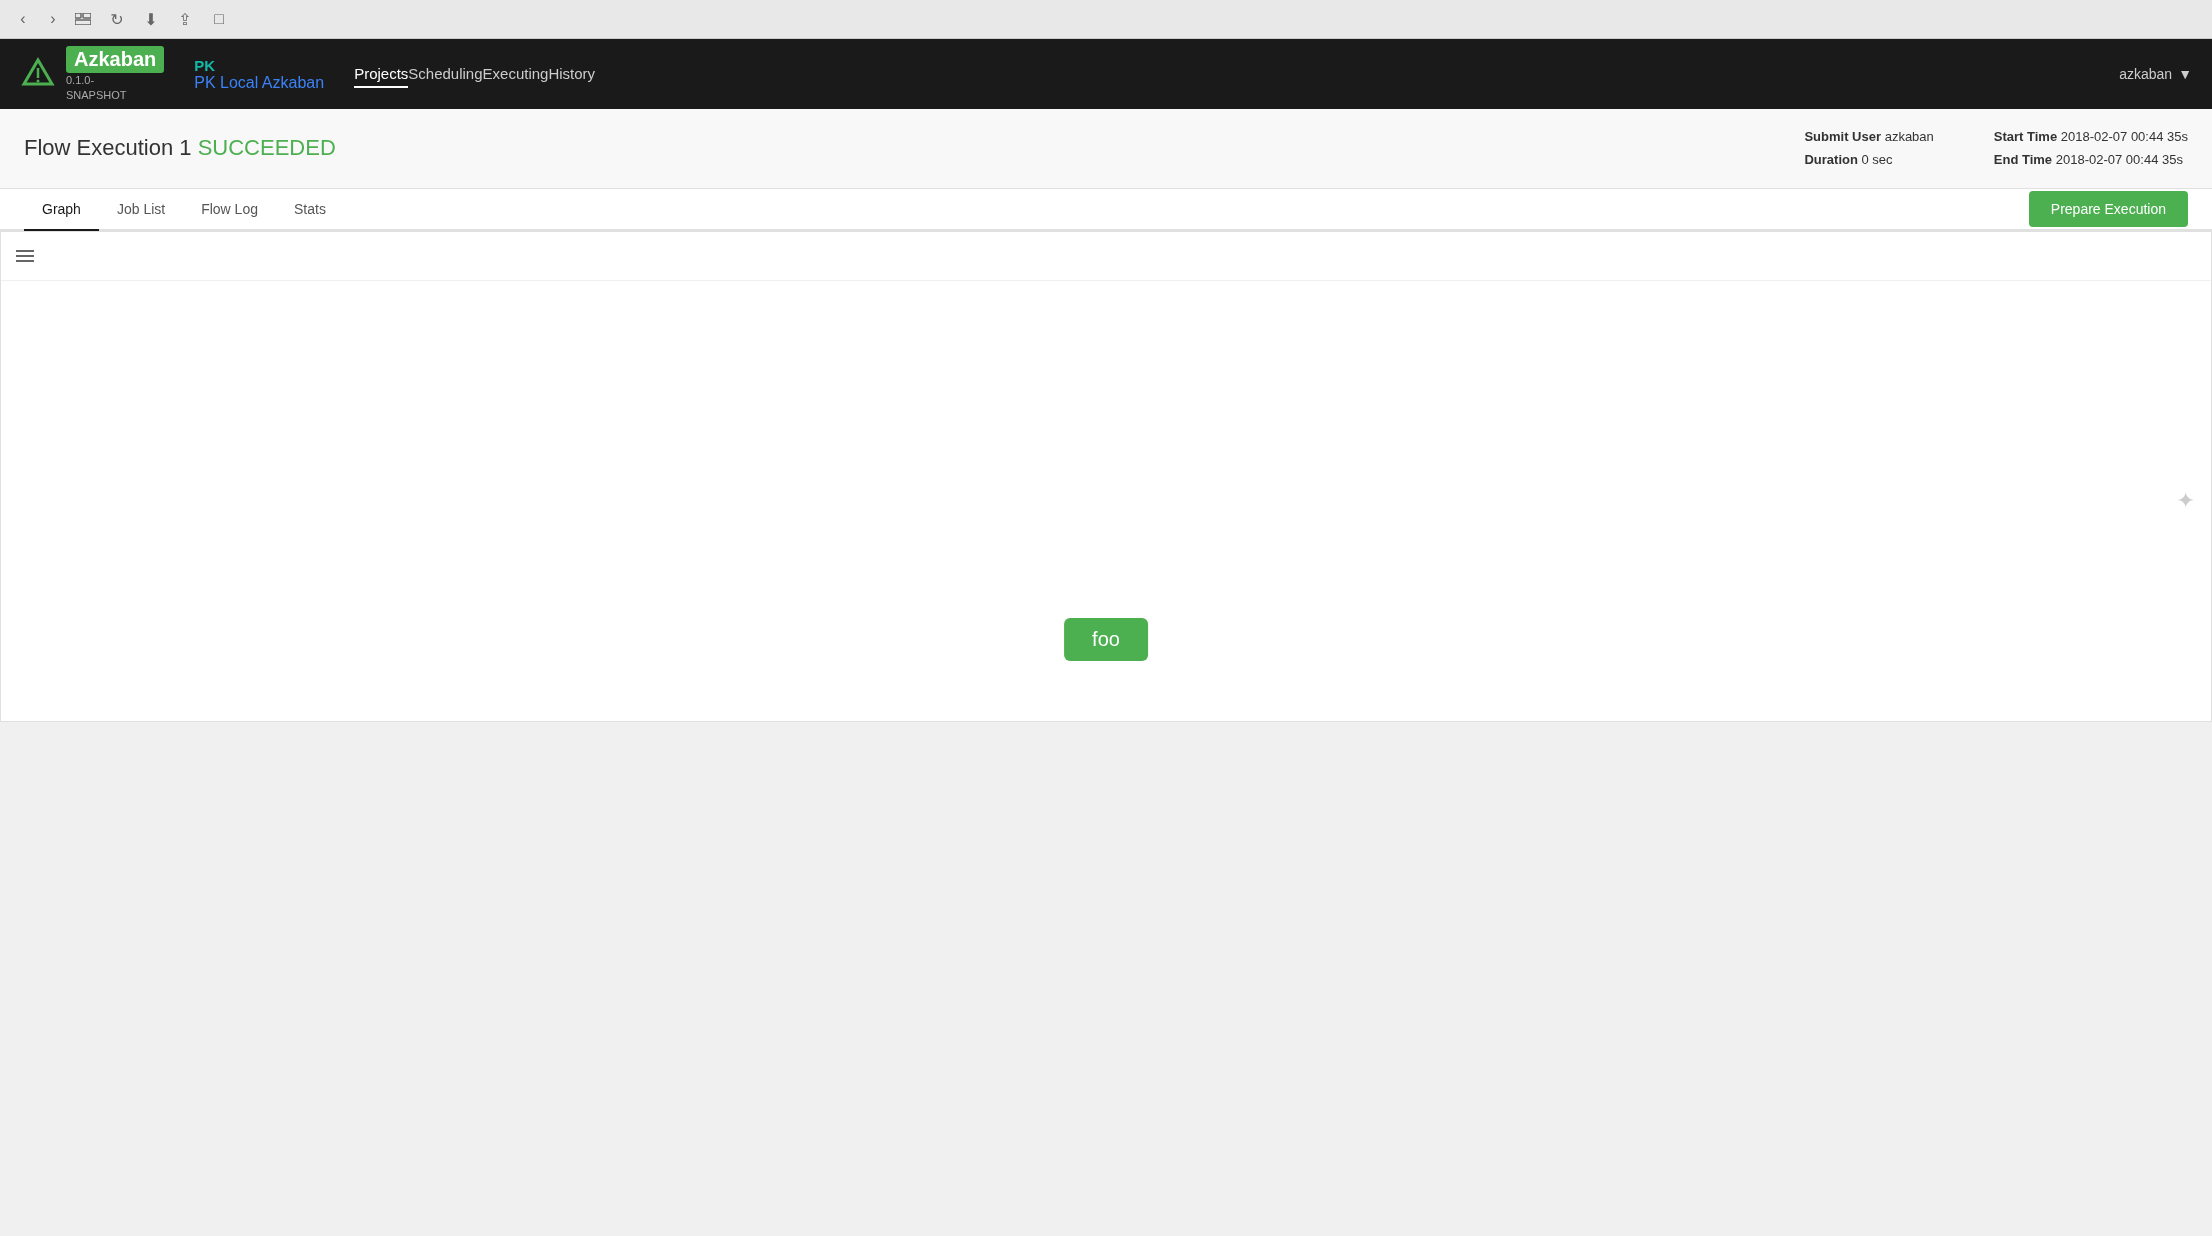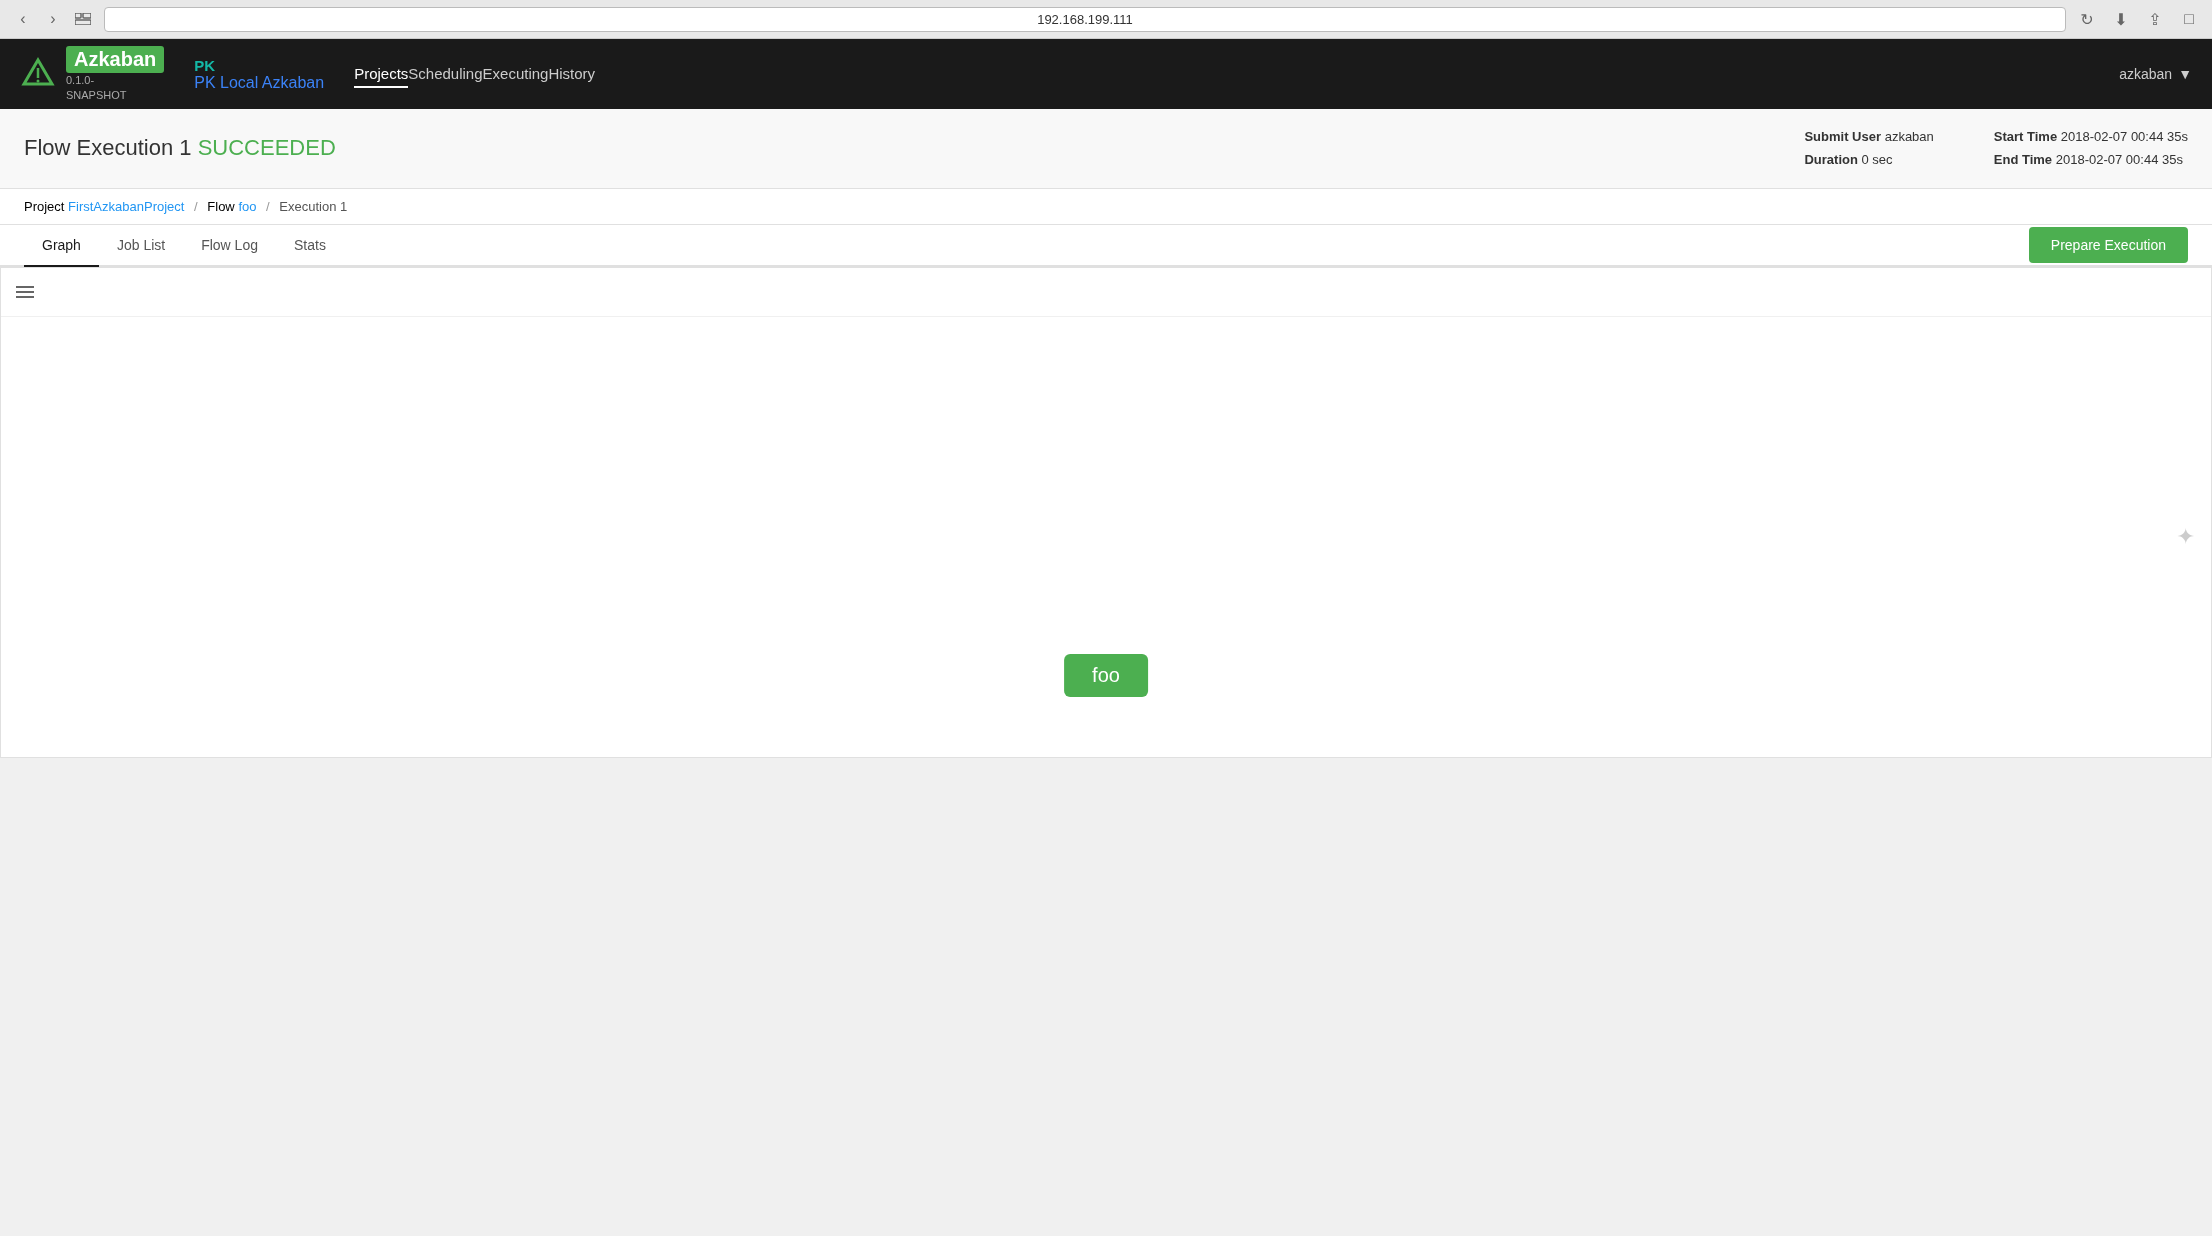--- a/index.html
+++ b/index.html
@@ -78,21 +78,20 @@
       <button class="nav-btn">‹</button>
       <button class="nav-btn">›</button>
       <button class="tab-btn">
         <svg width="16" height="12" viewBox="0 0 16 12">
             <rect x="0" y="0" width="6" height="5" rx="1" fill="none" stroke="#666" stroke-width="1.5"></rect>
             <rect x="8" y="0" width="8" height="5" rx="1" fill="none" stroke="#666" stroke-width="1.5"></rect>
             <rect x="0" y="7" width="16" height="5" rx="1" fill="none" stroke="#666" stroke-width="1.5"></rect>
           </svg>
       </button>
     </div>
-    <div class="url-bar">192.168.199.111</div>
     <button class="browser-action-btn">↻</button>
     <div class="browser-actions">
       <button class="browser-action-btn">⬇</button>
       <button class="browser-action-btn">⇪</button>
       <button class="browser-action-btn">□</button>
     </div>
   </div>
 </div>
 
 <div class="app">
@@ -149,29 +148,20 @@
           <span> <span>2018-02-07 00:44 35s</span></span>
         </div>
         <div>
           <strong>End Time</strong>
           <span> <span>2018-02-07 00:44 35s</span></span>
         </div>
       </div>
     </div>
   </div>
 
-  <div class="breadcrumb">
-    <span>Project</span>
-    <a href="#">FirstAzkabanProject</a>
-    <span class="sep">/</span>
-    <span>Flow</span>
-    <a href="#"> <span>foo</span></a>
-    <span class="sep">/</span>
-    <span class="current">Execution 1</span>
-  </div>
 
   <div class="content-tabs">
     <div class="content-tab active">Graph</div>
     <div class="content-tab">Job List</div>
     <div class="content-tab">Flow Log</div>
     <div class="content-tab">Stats</div>
     <div class="tab-spacer"></div>
     <button class="prepare-btn">Prepare Execution</button>
   </div>
 

